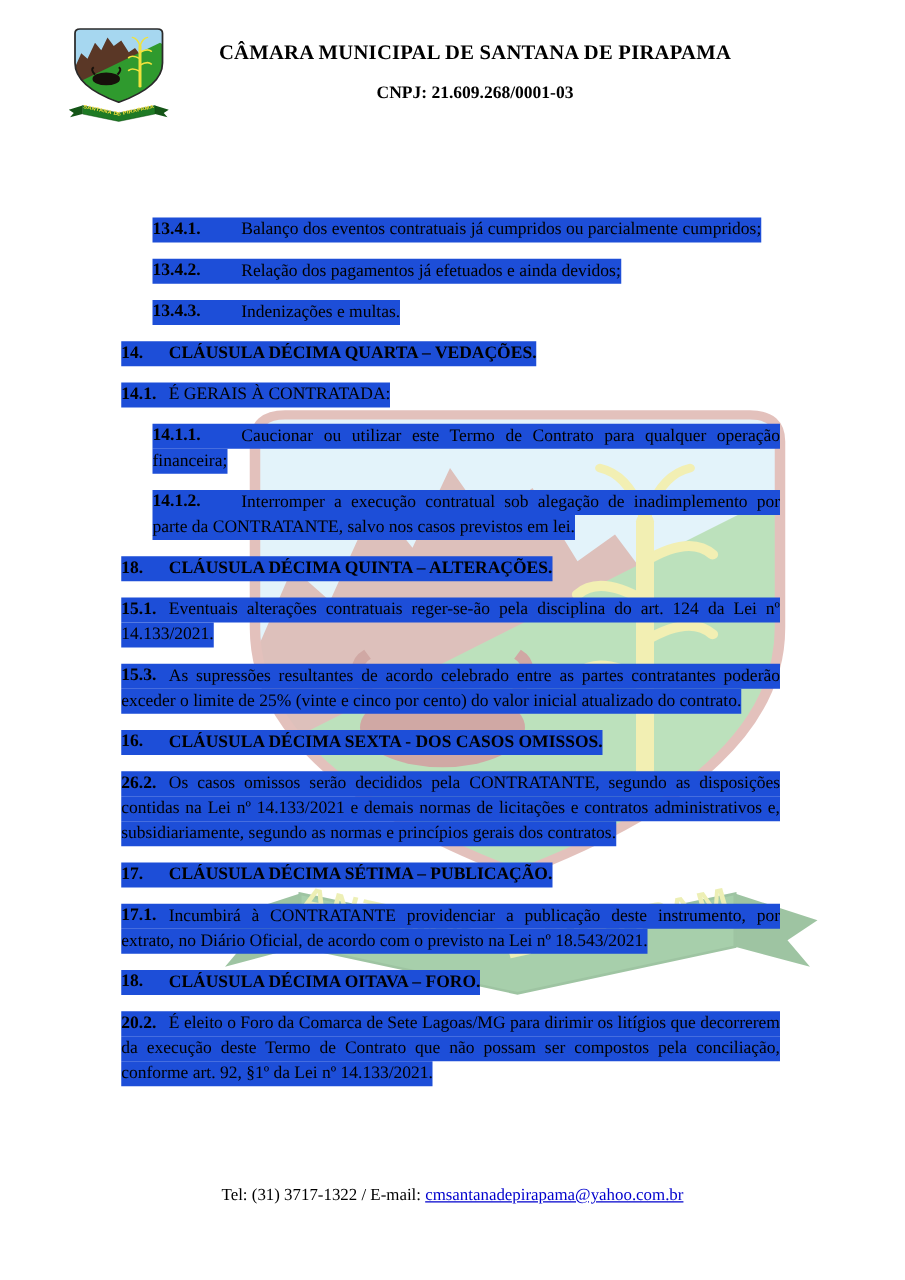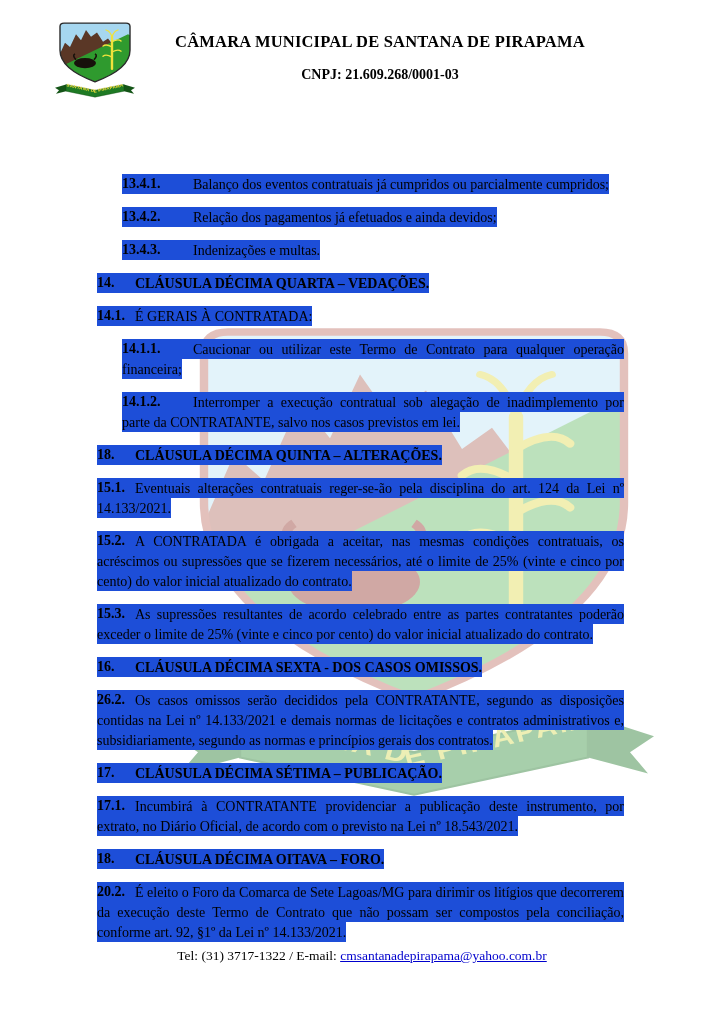--- a/index.html
+++ b/index.html
@@ -118,21 +118,20 @@
   <main class="content" id="content">
       <p class="subitem"><span class="hl"><b class="num">13.4.1.</b><span>Balanço dos eventos contratuais já cumpridos ou parcialmente cumpridos;</span></span></p>
       <p class="subitem"><span class="hl"><b class="num">13.4.2.</b><span>Relação dos pagamentos já efetuados e ainda devidos;</span></span></p>
       <p class="subitem"><span class="hl"><b class="num">13.4.3.</b><span>Indenizações e multas.</span></span></p>
       <p class="heading"><span class="hl"><b class="num">14.</b><span>CLÁUSULA DÉCIMA QUARTA – VEDAÇÕES.</span></span></p>
       <p class="para"><span class="hl"><b class="num">14.1.</b><span>É GERAIS À CONTRATADA:</span></span></p>
       <p class="subitem"><span class="hl"><b class="num">14.1.1.</b><span>Caucionar ou utilizar este Termo de Contrato para qualquer operação financeira;</span></span></p>
       <p class="subitem"><span class="hl"><b class="num">14.1.2.</b><span>Interromper a execução contratual sob alegação de inadimplemento por parte da CONTRATANTE, salvo nos casos previstos em lei.</span></span></p>
       <p class="heading"><span class="hl"><b class="num">18.</b><span>CLÁUSULA DÉCIMA QUINTA – ALTERAÇÕES.</span></span></p>
       <p class="para"><span class="hl"><b class="num">15.1.</b><span>Eventuais alterações contratuais reger-se-ão pela disciplina do art. 124 da Lei nº 14.133/2021.</span></span></p>
-      <p class="para"><span class="hl"><b class="num">15.2.</b><span>A CONTRATADA é obrigada a aceitar, nas mesmas condições contratuais, os acréscimos ou supressões que se fizerem necessários, até o limite de 25% (vinte e cinco por cento) do valor inicial atualizado do contrato.</span></span></p>
       <p class="para"><span class="hl"><b class="num">15.3.</b><span>As supressões resultantes de acordo celebrado entre as partes contratantes poderão exceder o limite de 25% (vinte e cinco por cento) do valor inicial atualizado do contrato.</span></span></p>
       <p class="heading"><span class="hl"><b class="num">16.</b><span>CLÁUSULA DÉCIMA SEXTA - DOS CASOS OMISSOS.</span></span></p>
       <p class="para"><span class="hl"><b class="num">26.2.</b><span>Os casos omissos serão decididos pela CONTRATANTE, segundo as disposições contidas na Lei nº 14.133/2021 e demais normas de licitações e contratos administrativos e, subsidiariamente, segundo as normas e princípios gerais dos contratos.</span></span></p>
       <p class="heading"><span class="hl"><b class="num">17.</b><span>CLÁUSULA DÉCIMA SÉTIMA – PUBLICAÇÃO.</span></span></p>
       <p class="para"><span class="hl"><b class="num">17.1.</b><span>Incumbirá à CONTRATANTE providenciar a publicação deste instrumento, por extrato, no Diário Oficial, de acordo com o previsto na Lei nº 18.543/2021.</span></span></p>
       <p class="heading"><span class="hl"><b class="num">18.</b><span>CLÁUSULA DÉCIMA OITAVA – FORO.</span></span></p>
       <p class="para"><span class="hl"><b class="num">20.2.</b><span>É eleito o Foro da Comarca de Sete Lagoas/MG para dirimir os litígios que decorrerem da execução deste Termo de Contrato que não possam ser compostos pela conciliação, conforme art. 92, §1º da Lei nº 14.133/2021.</span></span></p>
     </main>
 
   <footer class="footer">

